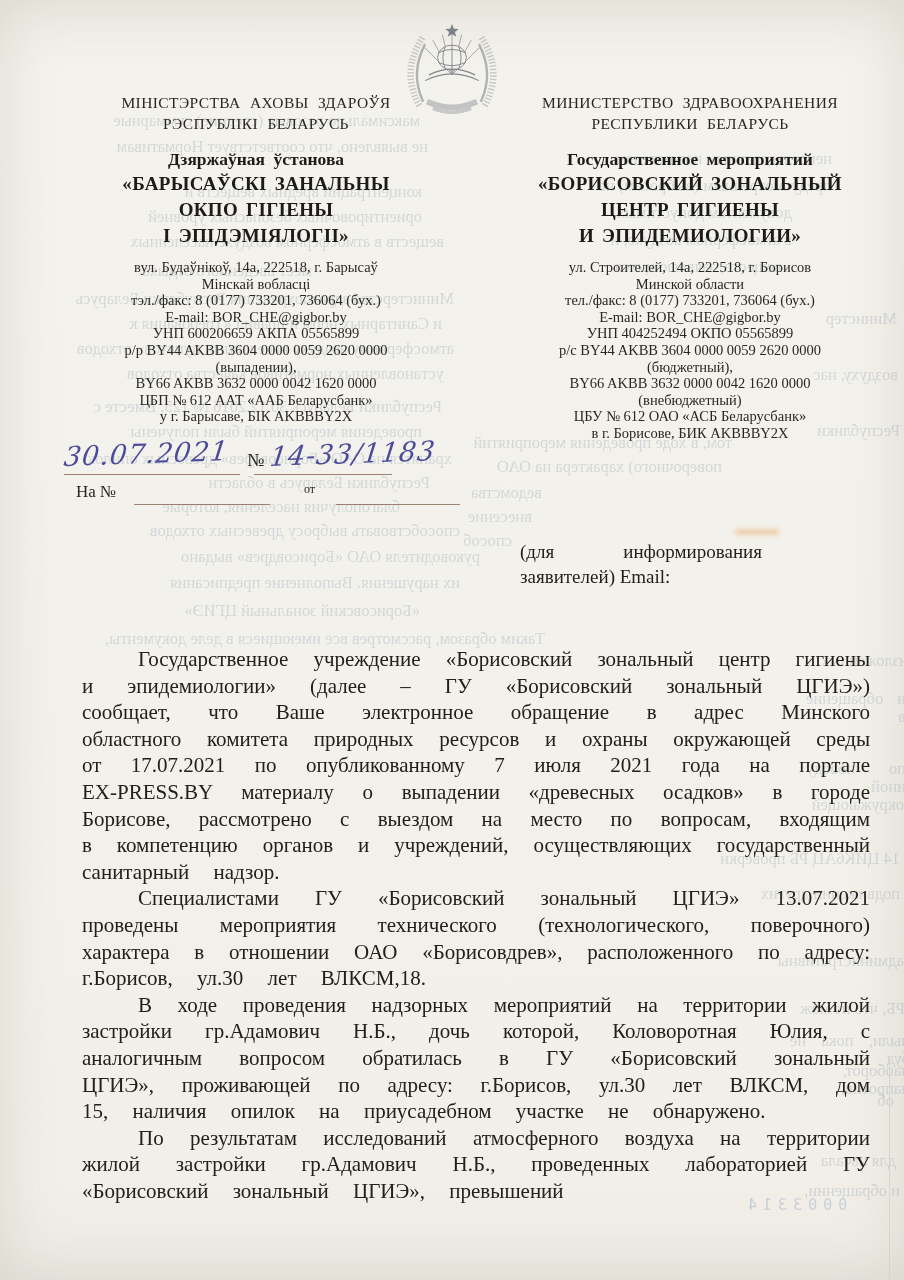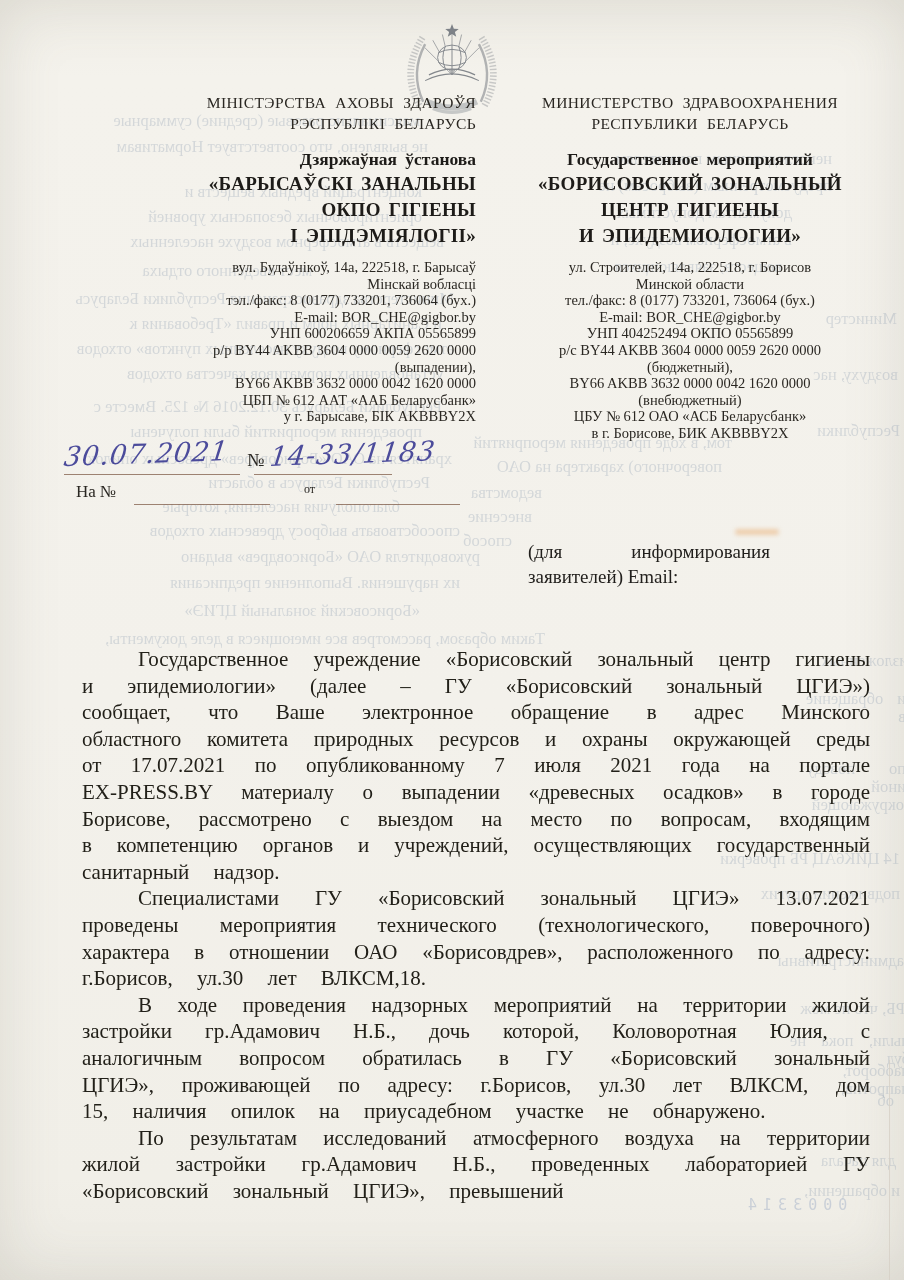--- a/index.html
+++ b/index.html
@@ -2,36 +2,36 @@
 <html><head>
 <meta charset="utf-8">
 <style>
   html,body{margin:0;padding:0;background:#6b6b6b;}
   .page{position:relative;width:904px;height:1280px;overflow:hidden;
         background:linear-gradient(180deg,#f0eee7 0%,#f4f2ec 6%,#f3f1eb 55%,#f1efe8 92%,#edebe4 100%);
         font-family:"Liberation Serif","DejaVu Serif",serif;color:#26231f;
         box-shadow:inset 0 0 60px rgba(120,115,100,.18);}
   
   .col{position:absolute;top:92px;text-align:center;}
-  .col-left{left:36px;width:440px;text-align:right;}
+  .col-left{left:36px;width:440px;}
   .col-right{left:476px;width:428px;}
   .ministry{font-size:15.5px;line-height:21px;word-spacing:5px;letter-spacing:.4px;color:#2a2722;}
   .orgtype{font-weight:bold;font-size:17.5px;line-height:23px;margin-top:14px;color:#1d1b18;word-spacing:4px;}
   .orgname{font-weight:bold;font-size:19px;line-height:26px;color:#1d1b18;word-spacing:3px;letter-spacing:.3px;}
   .addrblock{margin-top:10px;}
   .addr{font-size:14.5px;line-height:16.6px;color:#2a2722;}
   .emblem{position:absolute;left:404px;top:20px;width:96px;height:102px;}
   
   .hw{position:absolute;font-family:"DejaVu Serif",serif;font-style:italic;color:#3e3e95;
       font-size:27px;letter-spacing:1px;transform:rotate(-2deg) skewX(-9deg);opacity:.92;white-space:nowrap;}
   .formlabel{position:absolute;font-size:18px;color:#2a2722;}
   .rule{position:absolute;height:0;border-bottom:1.6px solid rgba(128,92,72,.75);}
   
   .note{position:absolute;left:520px;top:540px;width:242px;font-size:19px;line-height:24.5px;
-        text-align:justify;color:#211f1c;margin-left:8px;}
+        text-align:justify;color:#211f1c;}
   
   .body-text{position:absolute;left:62px;top:646px;width:788px;font-size:21px;line-height:26.6px;
              text-align:justify;word-spacing:19px;color:#222019;margin-left:20px;}
   .body-text p{margin:0;text-indent:56px;}
   
   .bleed-layer{position:absolute;inset:0;z-index:0;pointer-events:none;}
   .front{position:relative;z-index:1;}
   .bleed{position:absolute;display:block;transform:scaleX(-1);color:#8c9cb0;opacity:.30;
          filter:blur(.6px);font-size:16.5px;line-height:18px;text-align:justify;white-space:normal;}
   .mirror-num{position:absolute;left:742px;top:1196px;transform:scaleX(-1);color:#b6c0d0;opacity:.65;

